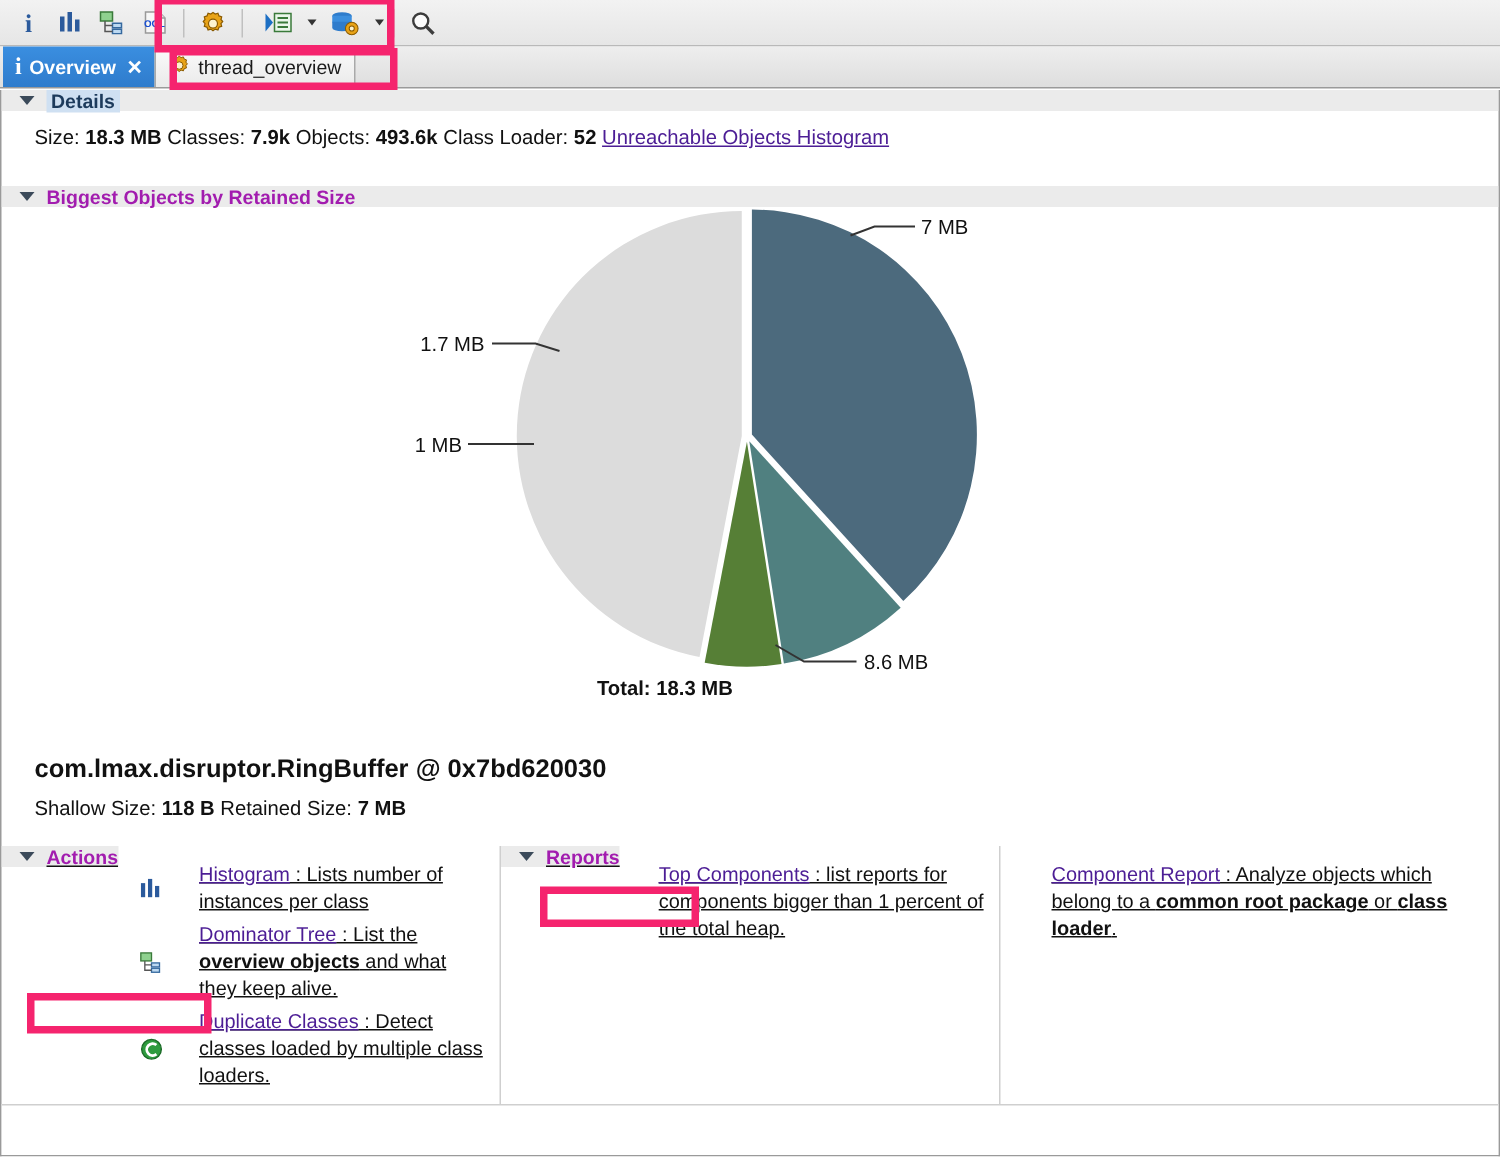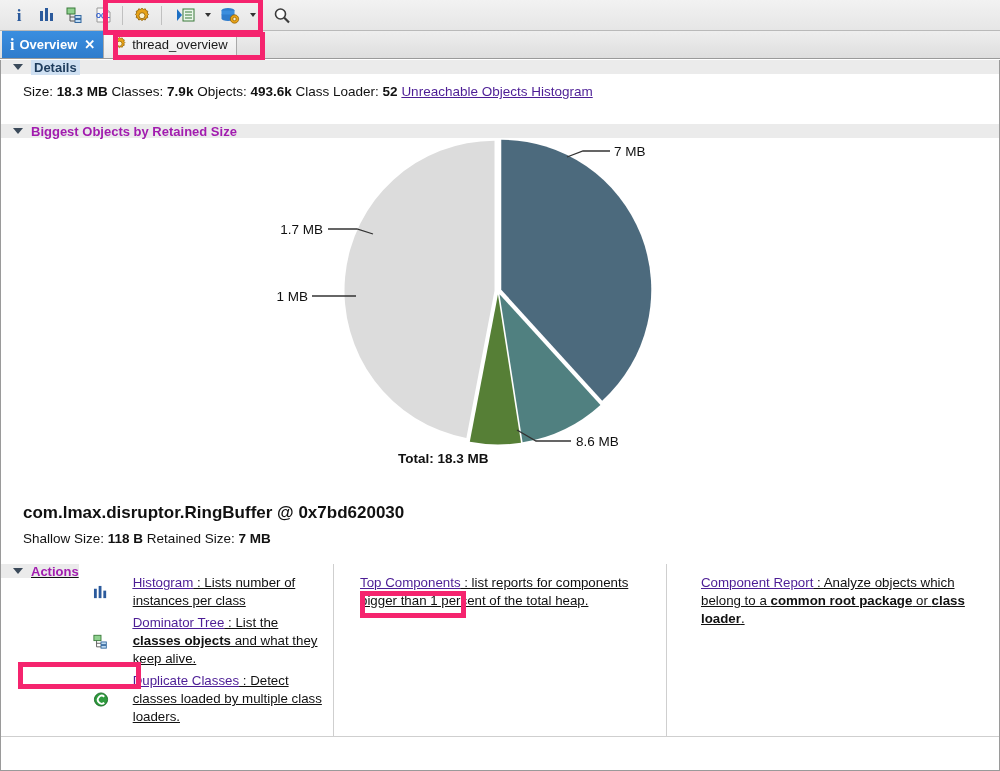--- a/index.html
+++ b/index.html
@@ -380,37 +380,41 @@
 
         <div class="pitem">
           <span class="pico">
             <svg width="16" height="15" viewBox="0 0 18 16">
               <rect x="1" y="1" width="8" height="6" fill="#8fd18f" stroke="#3a7a3a"></rect>
               <rect x="9" y="8.5" width="6" height="3" fill="#bcd9f2" stroke="#35699f"></rect>
               <rect x="9" y="12.5" width="6" height="3" fill="#bcd9f2" stroke="#35699f"></rect>
               <path d="M4 7 L4 14 L9 14 M4 10 L9 10" stroke="#555" fill="none"></path>
             </svg>
           </span>
-          <span class="ptext"><span class="lnk">Dominator Tree</span><span> : List the  </span><b>classes objects</b><span> and what they keep alive.</span></span>
+          <span class="ptext"><span class="lnk">Dominator Tree</span><span> : List the  </span><b>overview objects</b><span> and what they keep alive.</span></span>
         </div>
 
 
         <div class="pitem">
           <span class="pico">
             <svg width="16" height="15" viewBox="0 0 16 16">
               <circle cx="8" cy="8" r="7" fill="#2e9b3e" stroke="#1c6b28"></circle>
               <path d="M11.5 5 A4.2 4.2 0 1 0 11.5 11.5" fill="none" stroke="#ffffff" stroke-width="2"></path>
             </svg>
           </span>
           <span class="ptext"><span class="lnk">Duplicate Classes</span><span> : Detect classes loaded by multiple class loaders.</span></span>
         </div>
       </div>
     </div>
 
     <div class="panel">
+      <div class="sec-header">
+        <span class="twisty"></span>
+        <span class="sec-title">Reports</span>
+      </div>
       <div class="panel-body" style="padding-left:26px;">
         <div class="pitem pitem-noicon">
           <span class="ptext"><span class="lnk">Top Components</span><span> : list reports for components bigger than 1 percent of the total heap.</span></span>
         </div>
       </div>
     </div>
 
     <div class="panel">
       <div class="panel-body" style="padding-left:34px;">
         <div class="pitem pitem-noicon">

